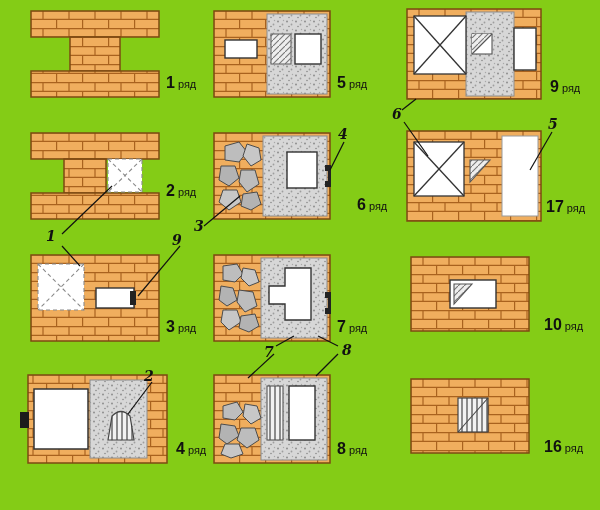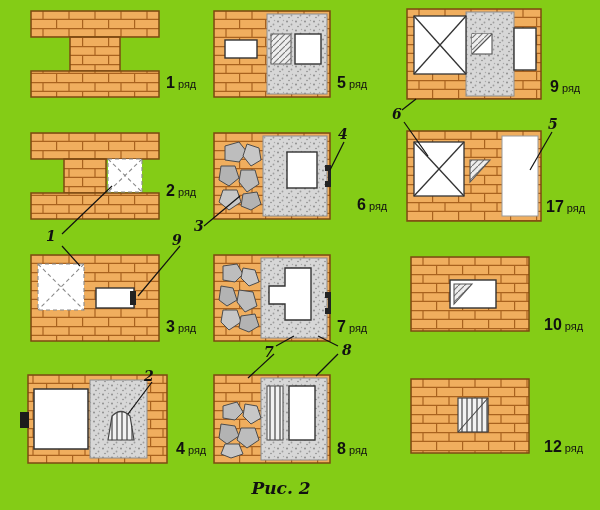--- a/index.html
+++ b/index.html
@@ -208,21 +208,21 @@
   <div class="rowlabel" style="left:166px;top:182px"><span class="n">2</span><span class="w">ряд</span></div>
   <div class="rowlabel" style="left:166px;top:318px"><span class="n">3</span><span class="w">ряд</span></div>
   <div class="rowlabel" style="left:176px;top:440px"><span class="n">4</span><span class="w">ряд</span></div>
   <div class="rowlabel" style="left:337px;top:74px"><span class="n">5</span><span class="w">ряд</span></div>
   <div class="rowlabel" style="left:357px;top:196px"><span class="n">6</span><span class="w">ряд</span></div>
   <div class="rowlabel" style="left:337px;top:318px"><span class="n">7</span><span class="w">ряд</span></div>
   <div class="rowlabel" style="left:337px;top:440px"><span class="n">8</span><span class="w">ряд</span></div>
   <div class="rowlabel" style="left:550px;top:78px"><span class="n">9</span><span class="w">ряд</span></div>
   <div class="rowlabel" style="left:546px;top:198px"><span class="n">17</span><span class="w">ряд</span></div>
   <div class="rowlabel" style="left:544px;top:316px"><span class="n">10</span><span class="w">ряд</span></div>
-  <div class="rowlabel" style="left:544px;top:438px"><span class="n">12</span><span class="w">ряд</span></div>
+  <div class="rowlabel" style="left:544px;top:438px"><span class="n">16</span><span class="w">ряд</span></div>
 
   <svg class="leaders" width="600" height="510">
     <g stroke="#111" stroke-width="1.2">
       <line x1="62" y1="234" x2="112" y2="186"></line>
       <line x1="62" y1="246" x2="80" y2="266"></line>
       <line x1="180" y1="246" x2="138" y2="296"></line>
       <line x1="152" y1="382" x2="128" y2="414"></line>
       <line x1="204" y1="226" x2="240" y2="196"></line>
       <line x1="344" y1="142" x2="330" y2="170"></line>
       <line x1="276" y1="346" x2="294" y2="336"></line>
@@ -238,15 +238,14 @@
   <div class="callout" style="left:46px;top:228px">1</div>
   <div class="callout" style="left:144px;top:368px">2</div>
   <div class="callout" style="left:194px;top:218px">3</div>
   <div class="callout" style="left:338px;top:126px">4</div>
   <div class="callout" style="left:548px;top:116px">5</div>
   <div class="callout" style="left:392px;top:106px">6</div>
   <div class="callout" style="left:264px;top:344px">7</div>
   <div class="callout" style="left:342px;top:342px">8</div>
   <div class="callout" style="left:172px;top:232px">9</div>
 
-  <div class="caption">Рис. 2</div>
 
 </div>
 
 </body></html>

